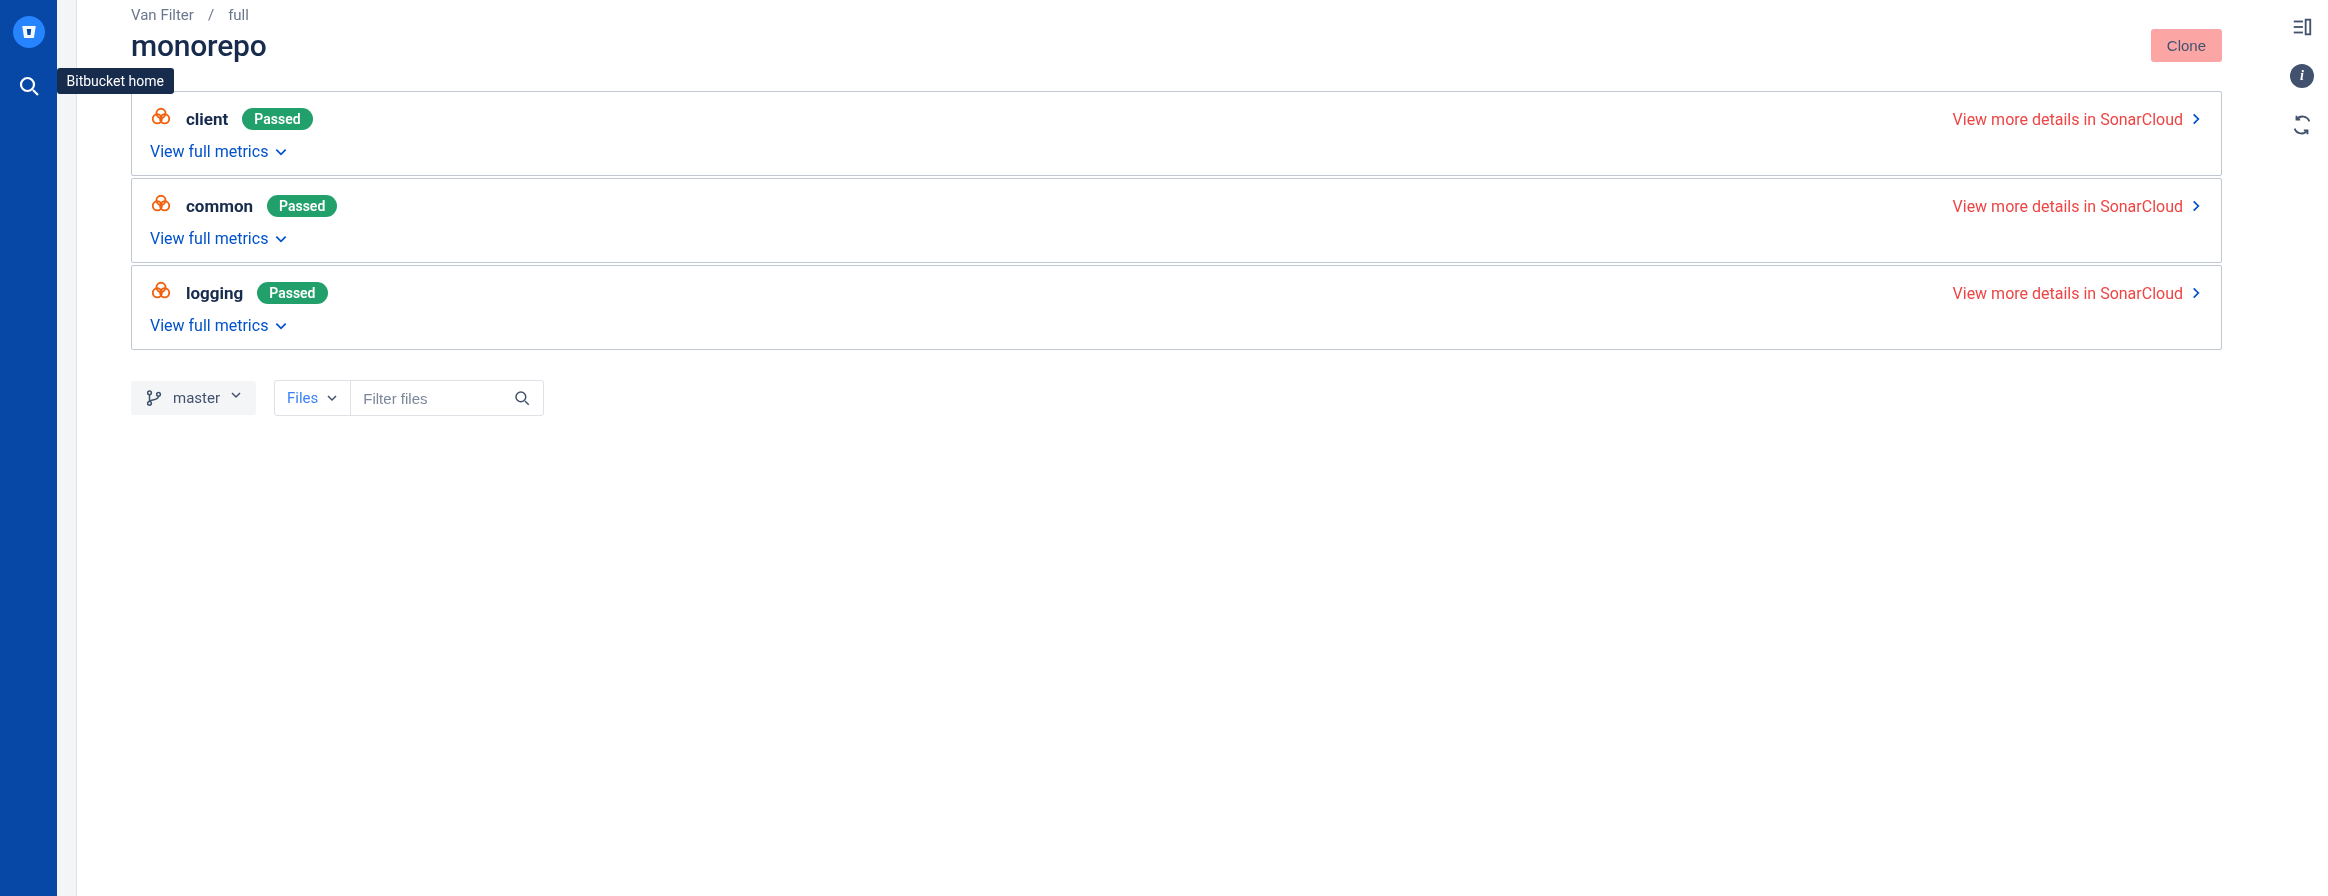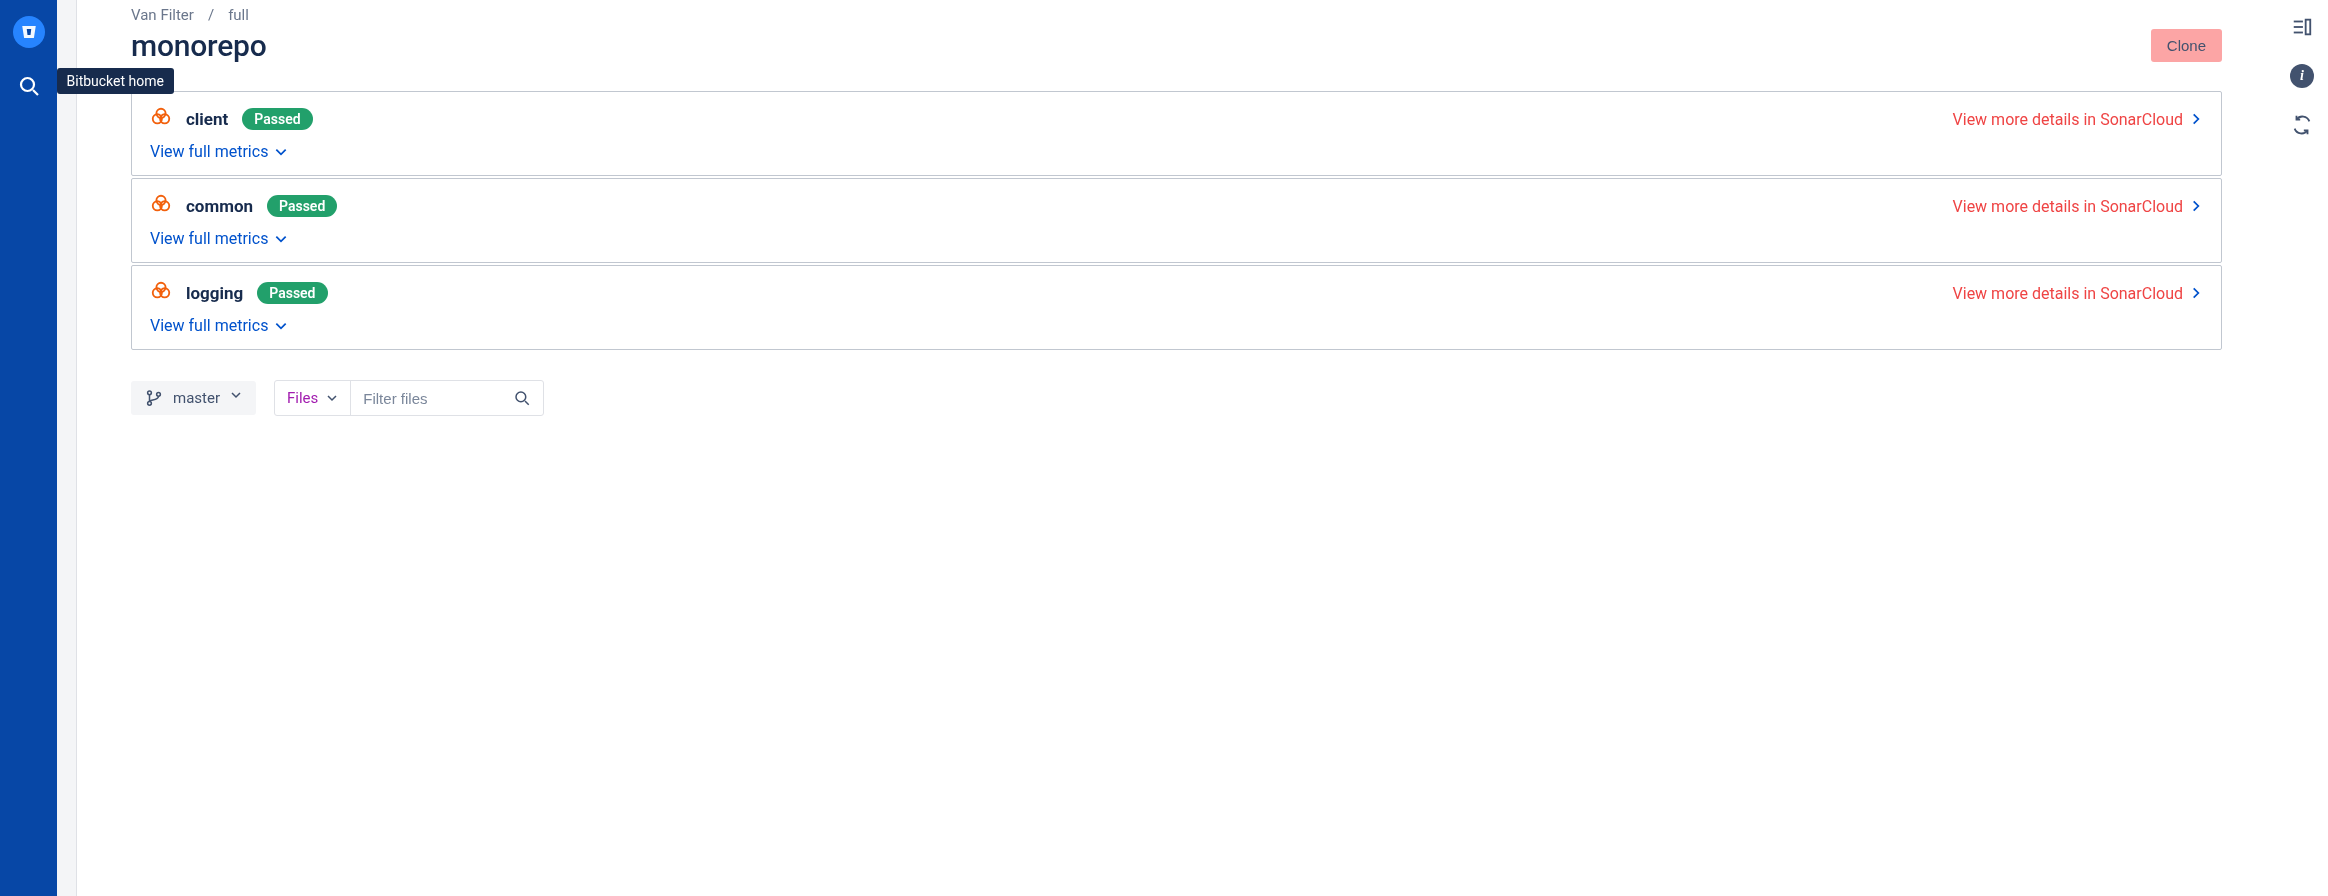--- a/index.html
+++ b/index.html
@@ -47,21 +47,21 @@
   .more-row .show { color:#0052CC; margin-left:6px; cursor:pointer; }
 
   
   .filter-bar { display:flex; align-items:center; gap:18px; margin-top:30px; }
   .branch-sel { display:flex; align-items:flex-start; gap:10px; background:#F4F5F7; border-radius:3px; padding:8px 14px; cursor:pointer; }
   .branch-sel svg.branch { width:18px; height:18px; }
   .branch-sel .name { font-size:15px; color:#42526E; }
   .branch-sel svg.chev { width:12px; height:12px; }
   .files-box { display:flex; align-items:center; border:1px solid #DFE1E6; border-radius:3px; overflow:hidden; }
   .files-sel { display:flex; align-items:center; gap:8px; padding:8px 12px; border-right:1px solid #DFE1E6; cursor:pointer; }
-  .files-sel span { font-size:15px; color:#a21caf; }
+  .files-sel span { font-size:15px; color:#3b82f6; }
   .files-sel svg { width:12px; height:12px; }
   .filter-input { border:none; outline:none; font-size:15px; padding:8px 12px; width:150px; color:#172B4D; }
   .filter-input::placeholder { color:#7A869A; }
   .search-btn { padding:6px 12px; cursor:pointer; display:flex; align-items:center; }
   .search-btn svg { width:18px; height:18px; stroke:#42526E; }
 
   
   .right-rail { width:52px; display:flex; flex-direction:column; align-items:center; padding-top:16px; gap:26px; flex-shrink:0; }
   .right-rail .icon-btn { cursor:pointer; display:flex; }
   .info-circle { width:24px; height:24px; background:#42526E; border-radius:50%; display:flex; align-items:center; justify-content:center; color:#fff; font-weight:700; font-size:14px; font-family: Georgia, serif; font-style:italic; }

